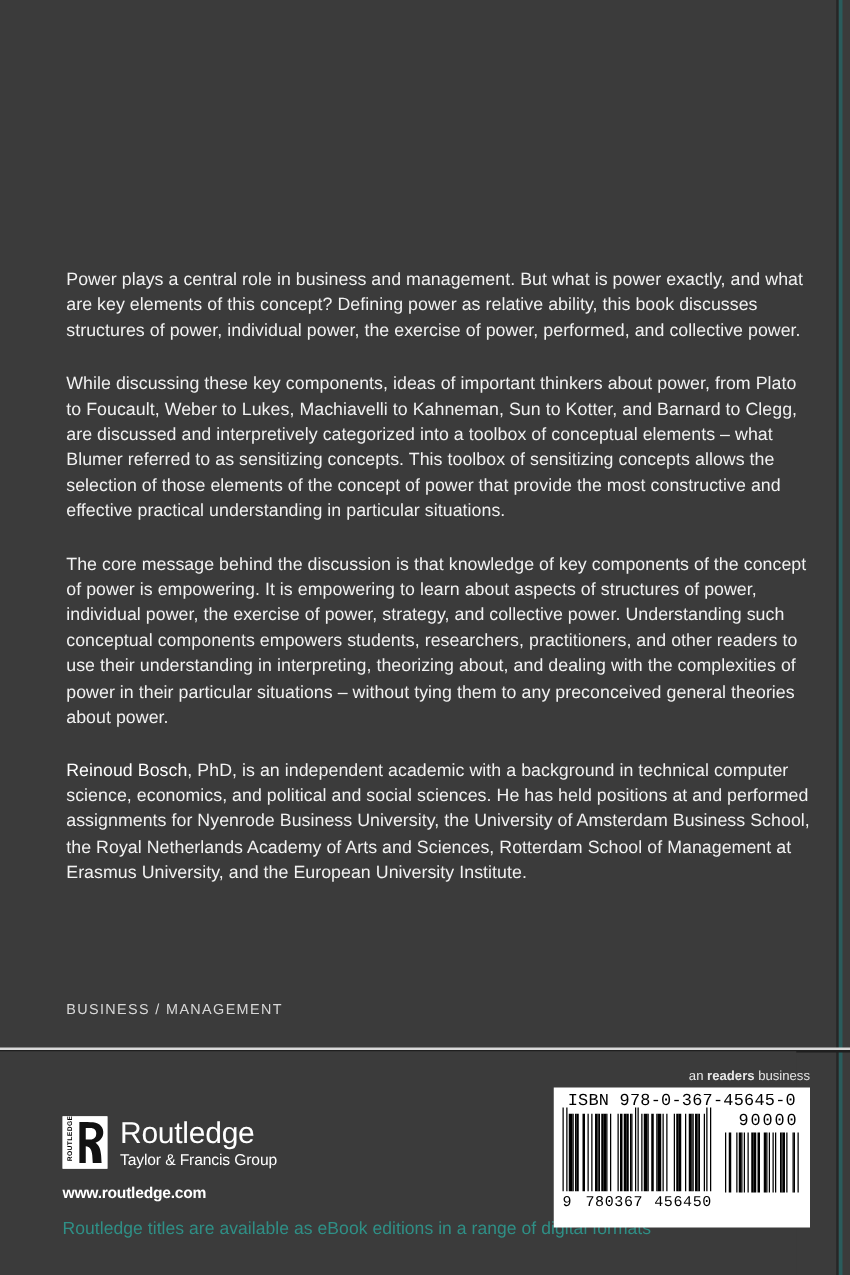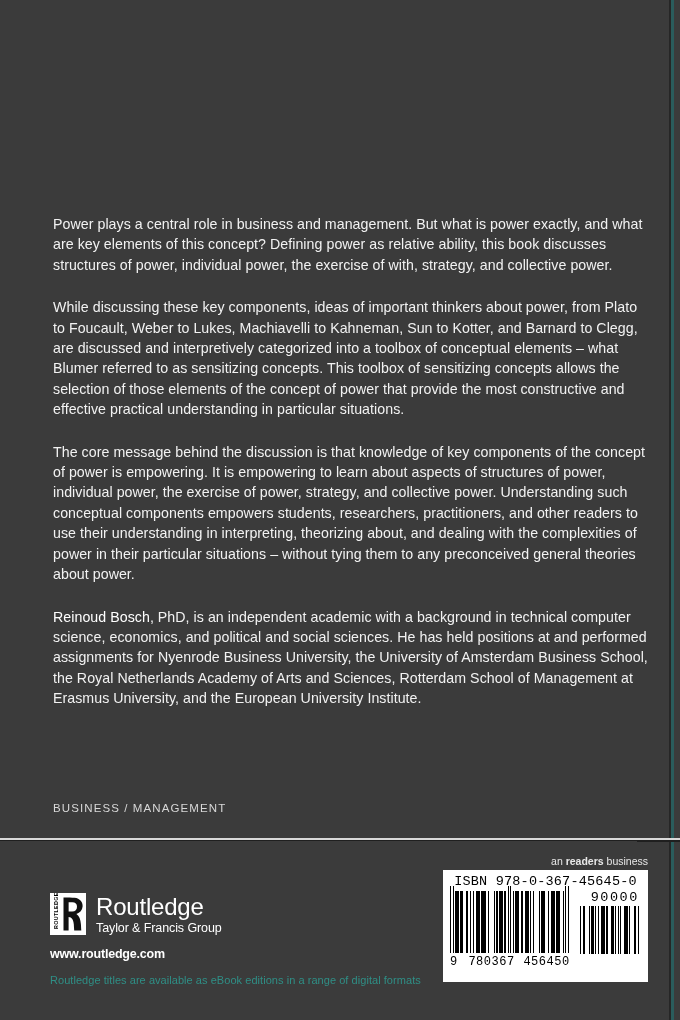--- a/index.html
+++ b/index.html
@@ -141,21 +141,21 @@
     color: #ffffff;
     font-size: 12.5px;
     font-weight: bold;
     letter-spacing: -0.2px;
   }
   .ebook-note {
     position: absolute;
     left: 50px;
     top: 133px;
     color: #2f8f86;
-    font-size: 11px;
+    font-size: 14px;
     letter-spacing: 0.05px;
   }
 
   
   .informa {
     position: absolute;
     left: 436px;
     top: 855px;
     width: 212px;
     text-align: right;
@@ -250,21 +250,21 @@
 </style>
 </head>
 <body>
 
 <div class="cover">
 
   <div class="edge-stripe-dark"></div>
   <div class="edge-stripe"></div>
 
   <div class="blurb">
-    <p>Power plays a central role in business and management. But what is power exactly, and what are key elements of this concept? Defining power as relative ability, this book discusses structures of power, individual power, the exercise of with, strategy, and collective power.</p>
+    <p>Power plays a central role in business and management. But what is power exactly, and what are key elements of this concept? Defining power as relative ability, this book discusses structures of power, individual power, the exercise of power, performed, and collective power.</p>
     <p>While discussing these key components, ideas of important thinkers about power, from Plato to Foucault, Weber to Lukes, Machiavelli to Kahneman, Sun to Kotter, and Barnard to Clegg, are discussed and interpretively categorized into a toolbox of conceptual elements – what Blumer referred to as sensitizing concepts. This toolbox of sensitizing concepts allows the selection of those elements of the concept of power that provide the most constructive and effective practical understanding in particular situations.</p>
     <p>The core message behind the discussion is that knowledge of key components of the concept of power is empowering. It is empowering to learn about aspects of structures of power, individual power, the exercise of power, strategy, and collective power. Understanding such conceptual components empowers students, researchers, practitioners, and other readers to use their understanding in interpreting, theorizing about, and dealing with the complexities of power in their particular situations – without tying them to any preconceived general theories about power.</p>
     <p><span class="author-name">Reinoud Bosch</span><span>, PhD, is an independent academic with a background in technical computer science, economics, and political and social sciences. He has held positions at and performed assignments for Nyenrode Business University, the University of Amsterdam Business School, the Royal Netherlands Academy of Arts and Sciences, Rotterdam School of Management at Erasmus University, and the European University Institute.</span></p>
   </div>
 
   <div class="category">BUSINESS / MANAGEMENT</div>
 
   <div class="divider"></div>
   <div class="divider-shadow"></div>
 

